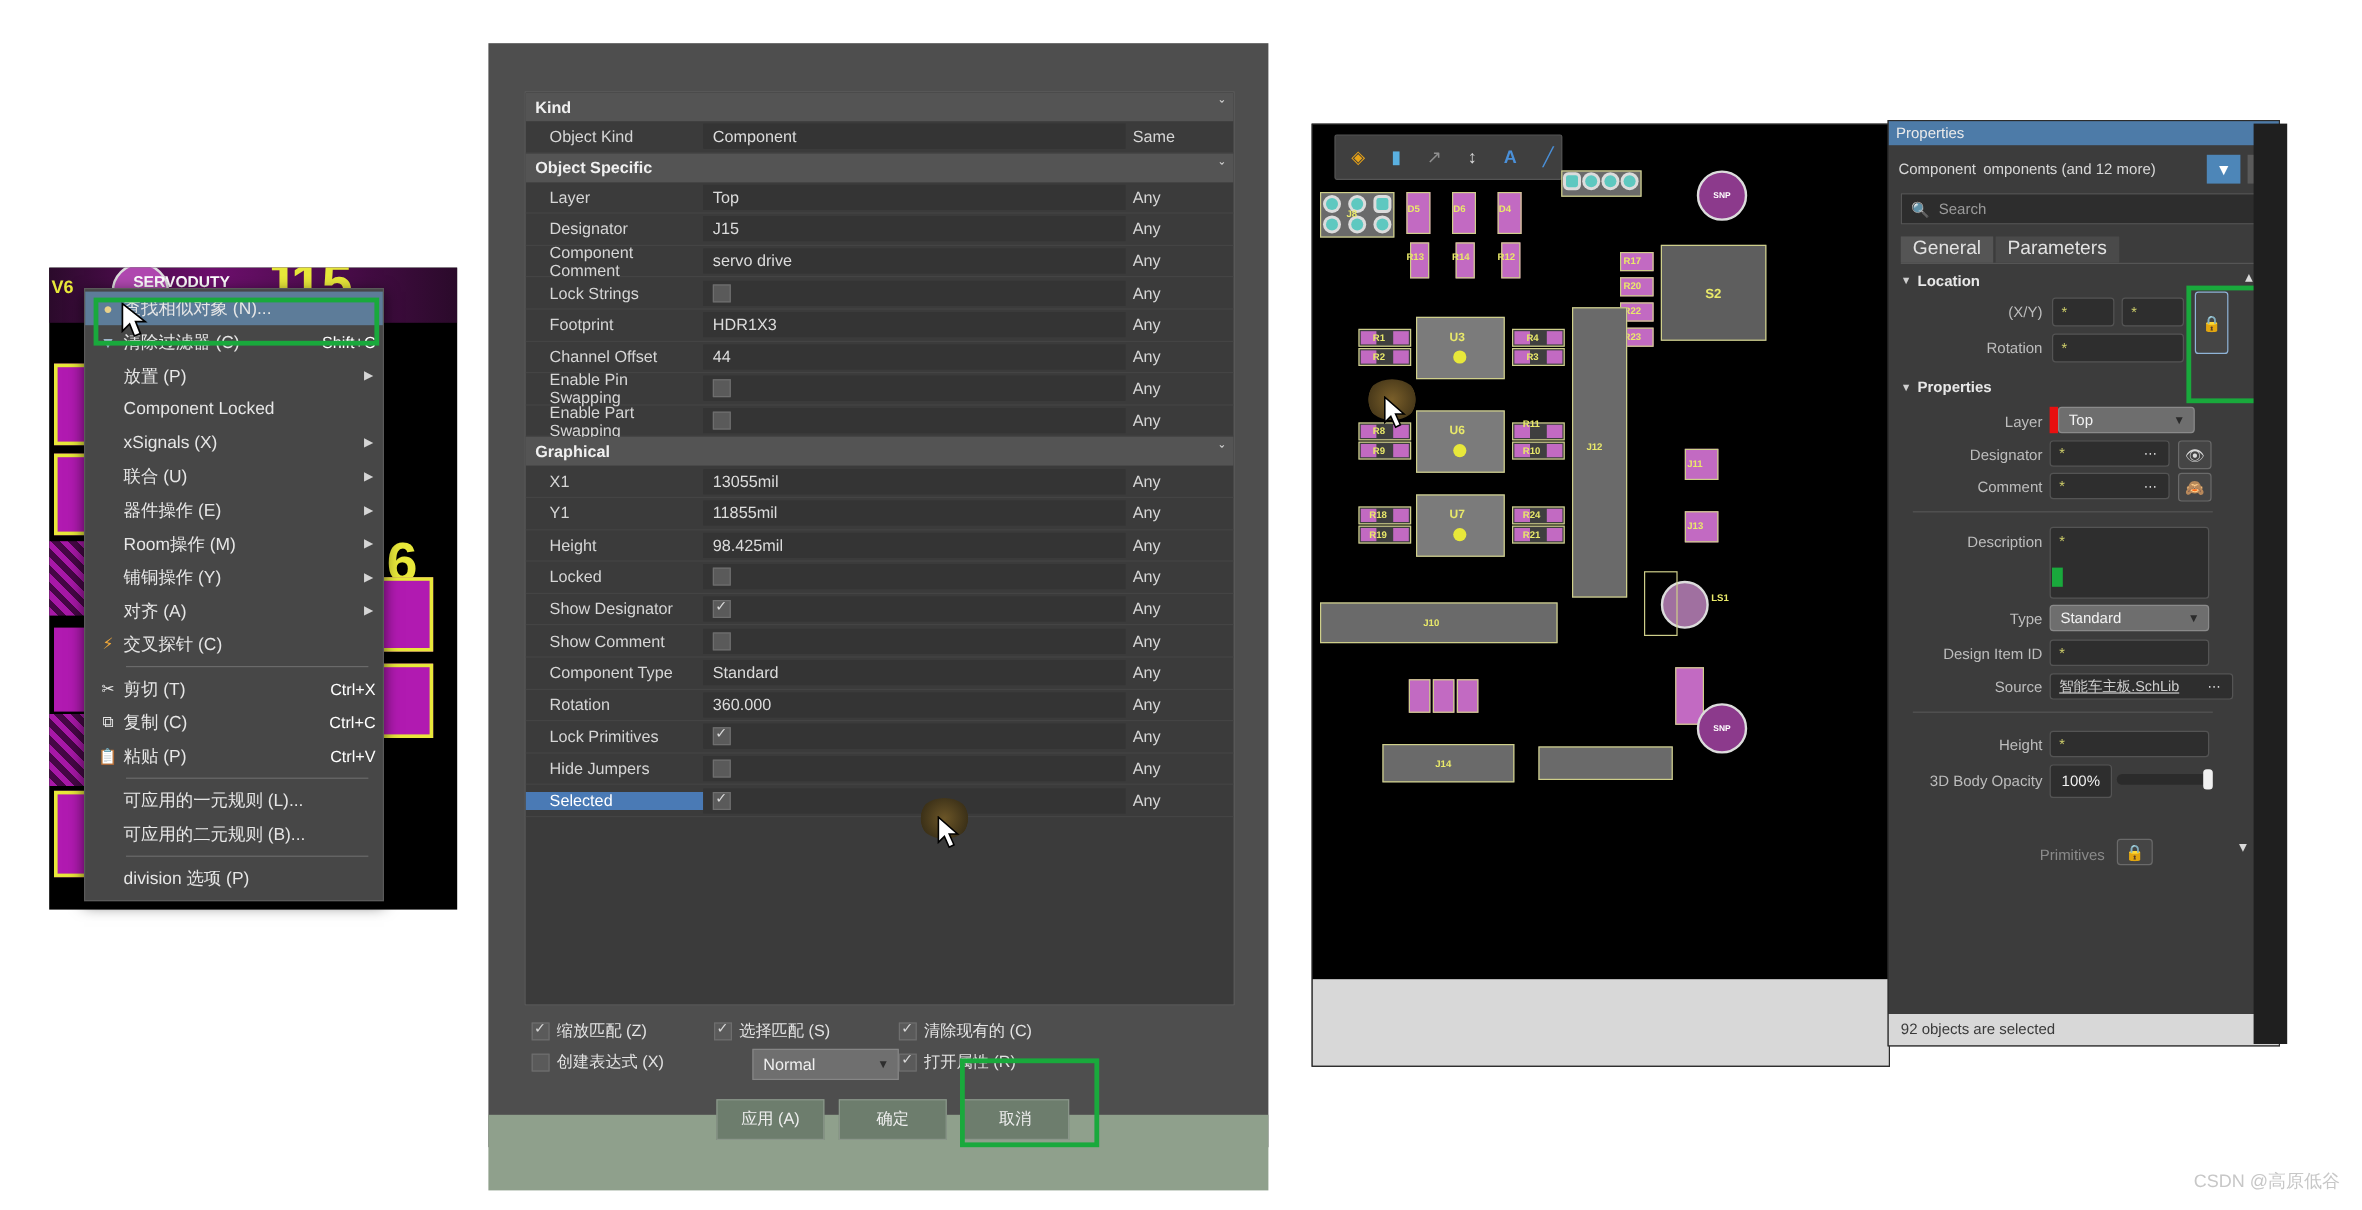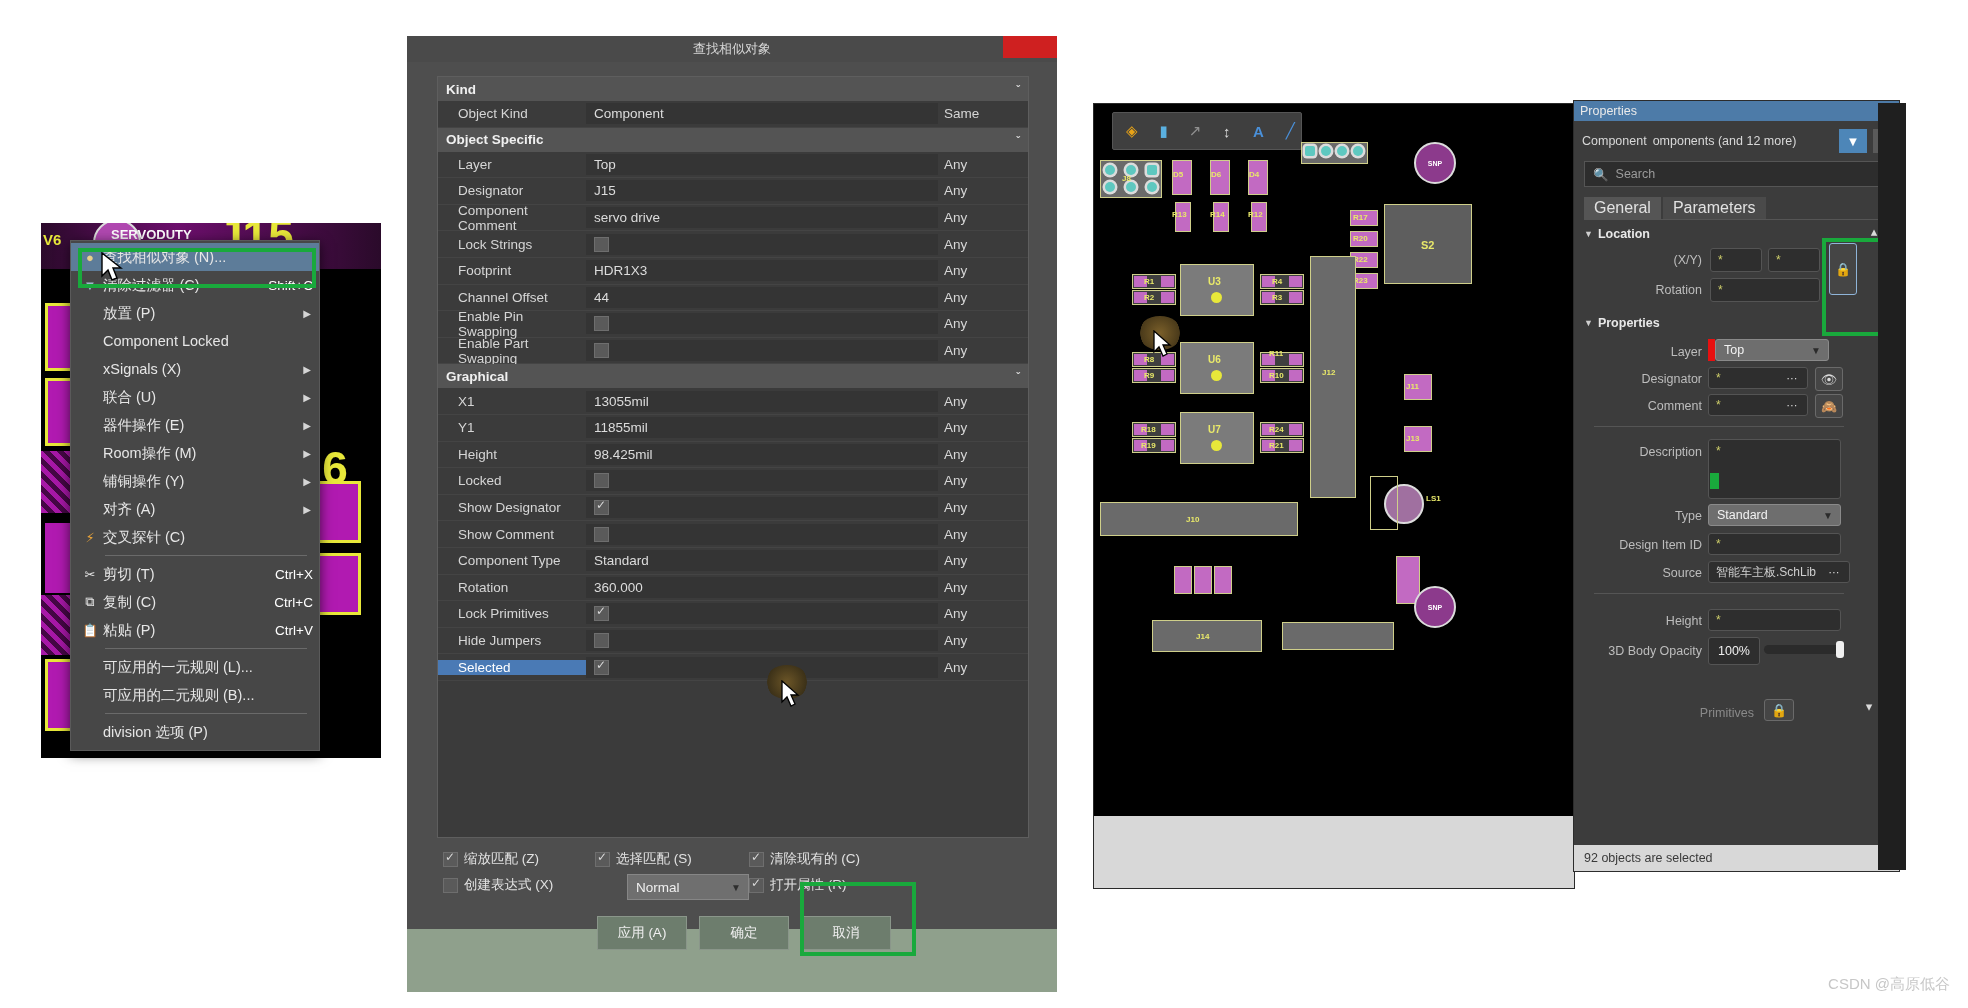--- a/index.html
+++ b/index.html
@@ -249,24 +249,20 @@
 
 <div class="grn" style="left:78px;top:248px;width:238px;height:40px;"></div>
 
 <svg class="abs" style="left:100px;top:252px;" width="26" height="32">
   <polygon points="2,1 2,24 8,18 12,28 17,26 13,16 21,16" fill="#fff" stroke="#000" stroke-width="1.4"></polygon>
 </svg>
 
 <div class="abs" id="dlg">
   <div id="dlg-bottom-band"></div>
 
-  <div id="dlg-title">
-    <span>查找相似对象</span>
-    <div id="dlg-close"></div>
-  </div>
 
   <div id="grid">
       <div class="g-head">
         <span>Kind</span>
         <span class="chev">ˇ</span>
       </div>
       <div class="g-row">
         <div class="c1">Object Kind</div>
         <div class="c2">Component</div>
         <div class="c3">Same</div>
@@ -635,21 +631,21 @@
   <div class="pf-lbl" style="left:20px;top:408px;width:108px;">Type</div>
   <div class="pf-sel" style="left:134px;top:403px;width:133px;height:22px;">
     <span>Standard</span>
     <span class="cv">▼</span>
   </div>
 
   <div class="pf-lbl" style="left:12px;top:437px;width:116px;">Design Item ID</div>
   <div class="pf-box" style="left:134px;top:432px;width:133px;height:22px;">*</div>
 
   <div class="pf-lbl" style="left:20px;top:465px;width:108px;">Source</div>
-  <div class="pf-box" style="left:134px;top:460px;width:142px;height:22px;color:#cfcfcf;">
+  <div class="pf-box" style="left:134px;top:460px;width:153px;height:22px;color:#cfcfcf;text-decoration:underline;">
     <span>智能车主板.SchLib</span>
     <span class="dots">⋯</span>
   </div>
 
   <div class="hr" style="left:20px;top:492px;width:250px;"></div>
 
   <div class="pf-lbl" style="left:20px;top:513px;width:108px;">Height</div>
   <div class="pf-box" style="left:134px;top:508px;width:133px;height:22px;">*</div>
 
   <div class="pf-lbl" style="left:4px;top:543px;width:124px;">3D Body Opacity</div>

